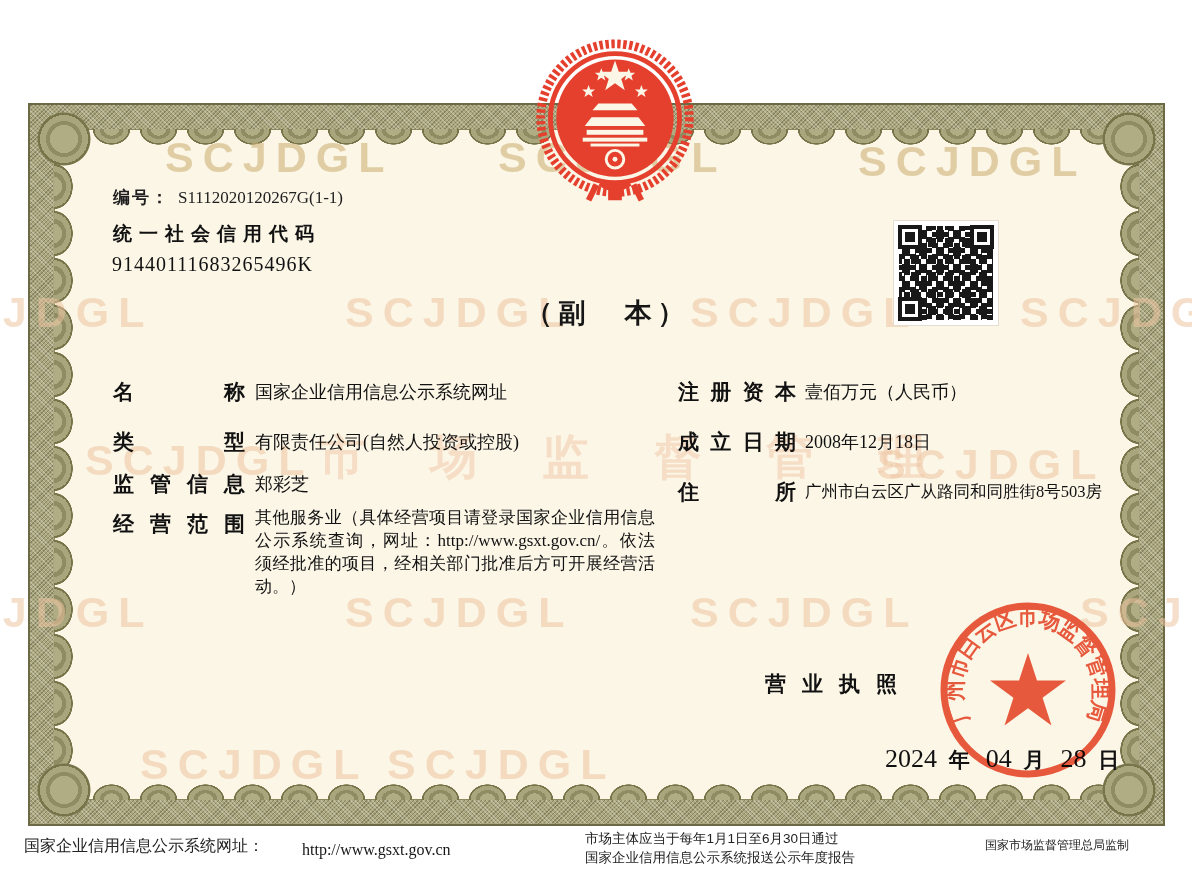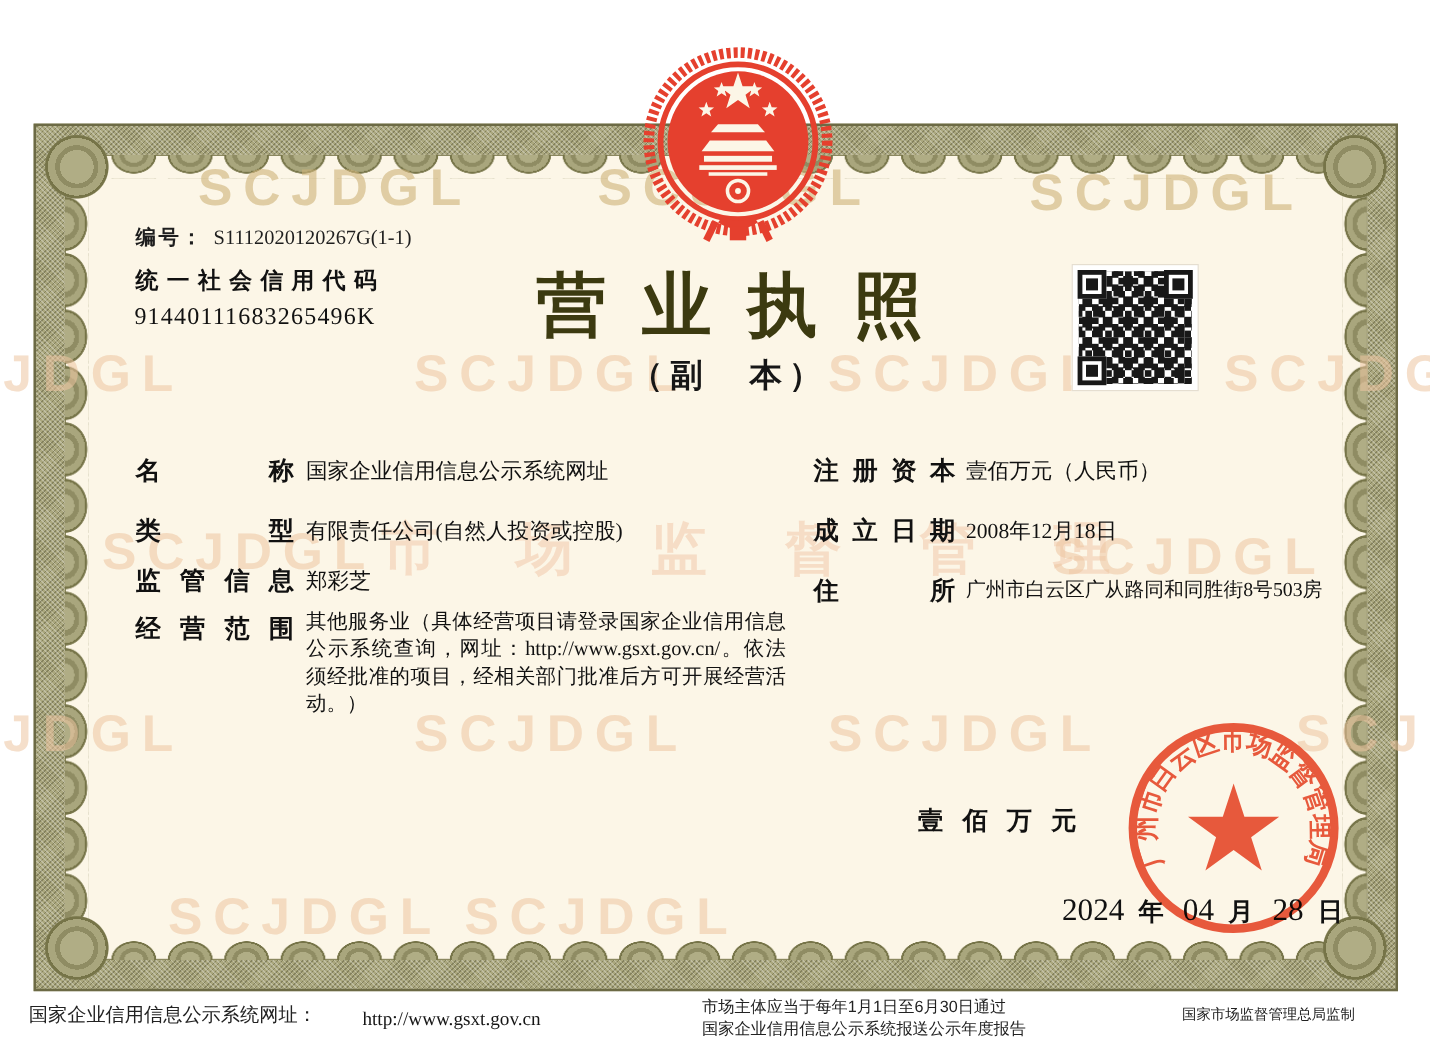--- a/index.html
+++ b/index.html
@@ -159,21 +159,20 @@
       <path d="M104,152 l8,16" stroke="#e5402e" stroke-width="6"></path>
     </svg>
   </div>
 
   <div class="abs serial-row">
     <span class="serial-label">编号：</span><span class="serial-num">S1112020120267G(1-1)</span>
   </div>
   <div class="abs credit-label">统一社会信用代码</div>
   <div class="abs credit-code">91440111683265496K</div>
 
-  <div class="abs title">营业执照</div>
   <div class="abs subtitle">（副　本）</div>
 
   <div class="abs qr">
     <div class="qr-mat">
       <div class="qr-finder qf-tl"></div>
       <div class="qr-finder qf-tr"></div>
       <div class="qr-finder qf-bl"></div>
     </div>
   </div>
 
@@ -191,21 +190,21 @@
 
   <div class="f-label right" style="top:378px;">注册资本</div>
   <div class="f-value right" style="top:380px;">壹佰万元（人民币）</div>
 
   <div class="f-label right" style="top:428px;">成立日期</div>
   <div class="f-value right" style="top:430px;">2008年12月18日</div>
 
   <div class="f-label right" style="top:478px;">住所</div>
   <div class="f-value right" style="top:481px; font-size:16.5px;">广州市白云区广从路同和同胜街8号503房</div>
 
-  <div class="abs reg-label">壹佰万元</div>
+  <div class="abs reg-label">营业执照</div>
 
   <div class="abs date-row">
     <span class="date-num">2024</span>
     <span class="date-unit">年</span>
     <span class="date-num">04</span>
     <span class="date-unit">月</span>
     <span class="date-num">28</span>
     <span class="date-unit">日</span>
   </div>
 

